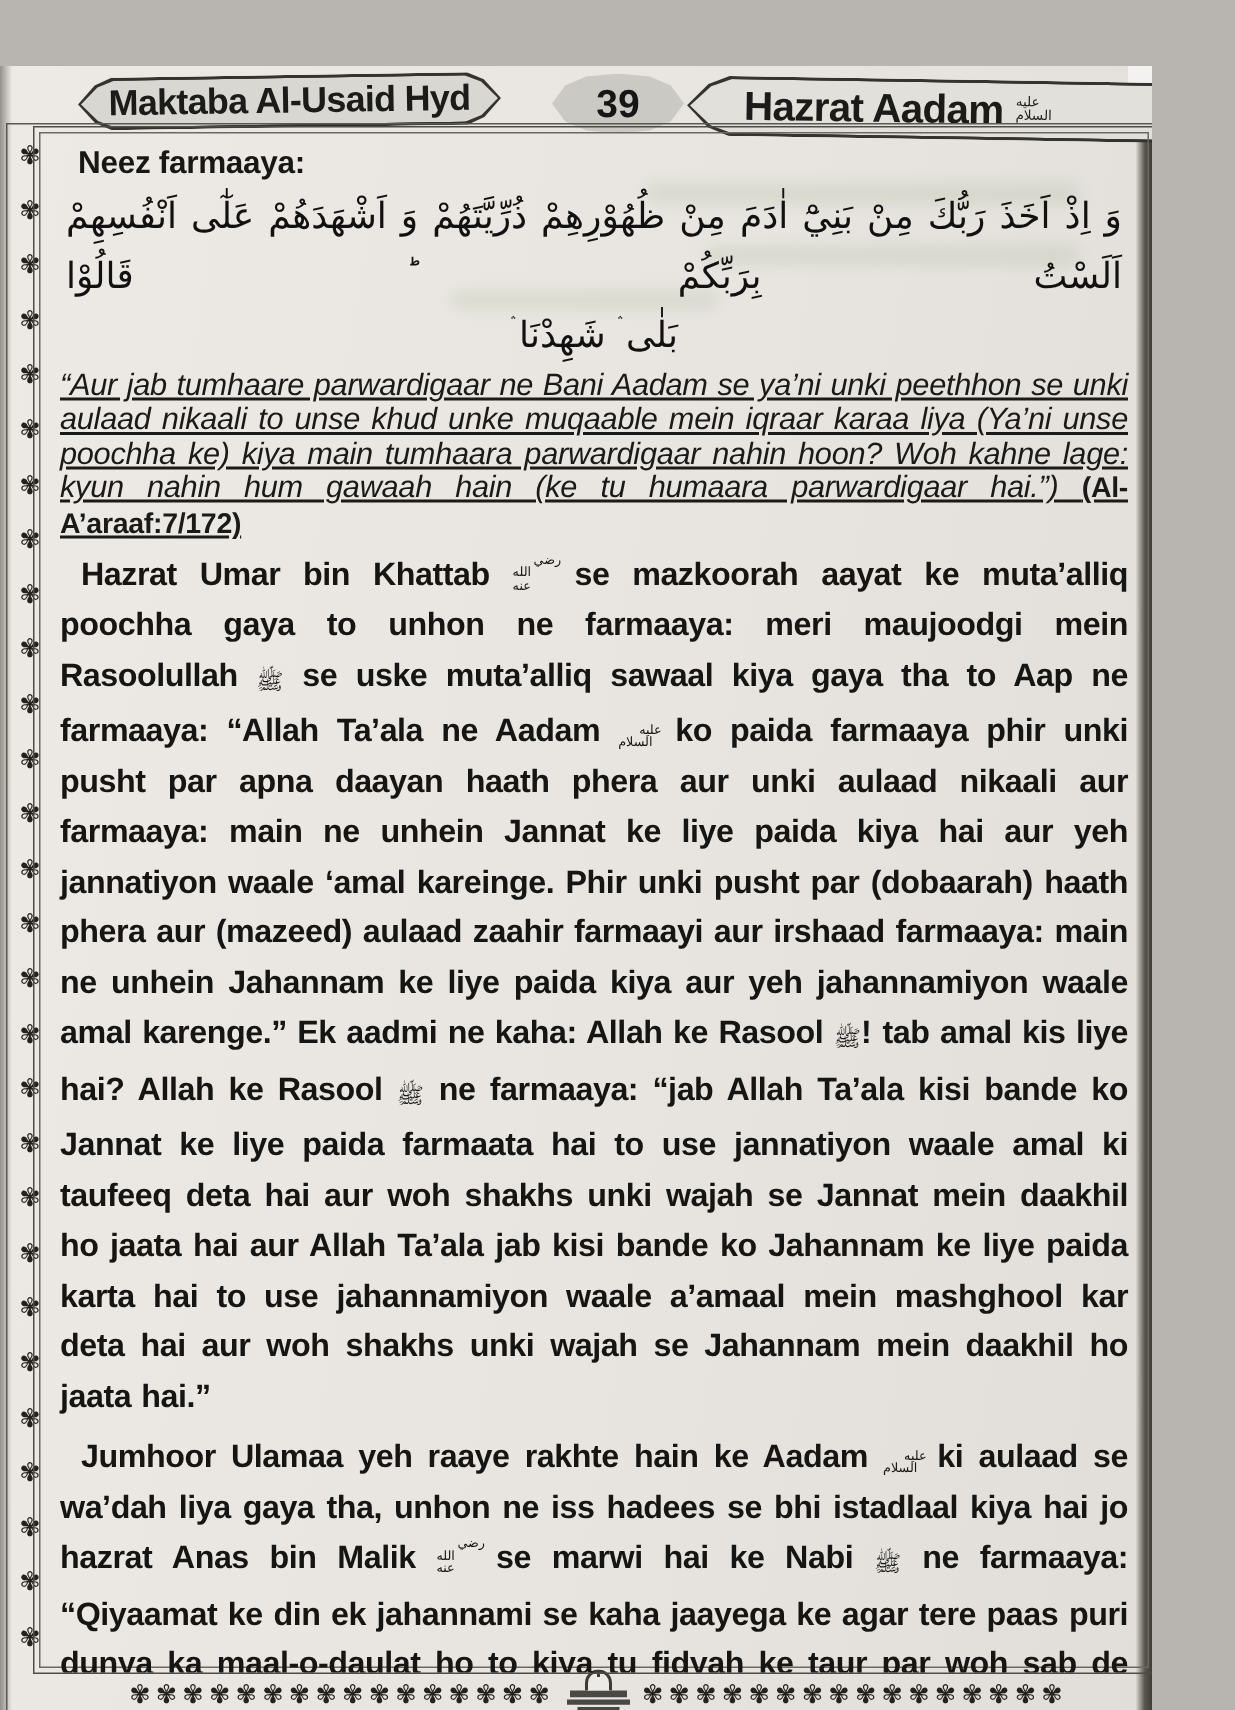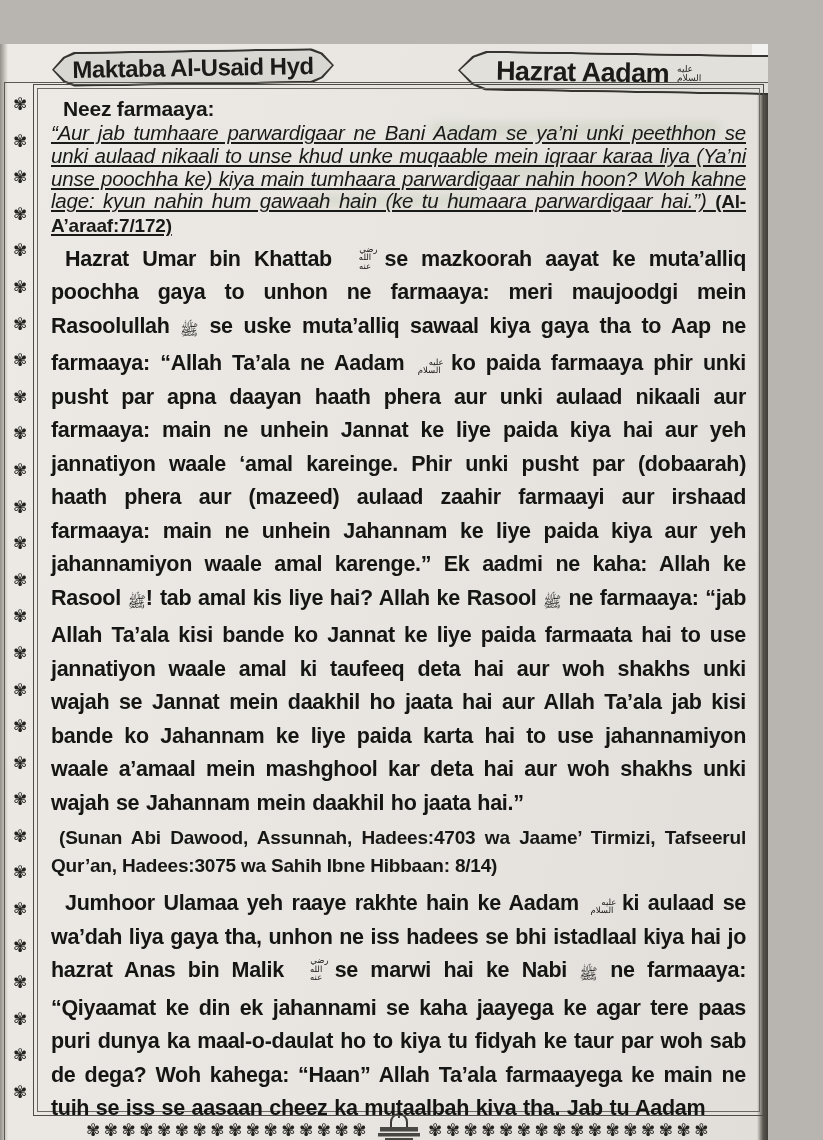--- a/index.html
+++ b/index.html
@@ -49,22 +49,22 @@
   .flower-strip{position:absolute;font-family:"DejaVu Sans",sans-serif;color:#23221e;
     text-align:center;white-space:pre-line;overflow:hidden;}
   #strip-left{left:8px;top:42px;width:24px;height:1056px;font-size:17px;line-height:36.6px;}
   #strip-right{left:765px;top:42px;width:26px;height:1056px;font-size:17px;line-height:36.6px;
     border-right:1px solid #6b6862;}
   .bottom-row{position:absolute;left:36px;top:1071px;width:726px;height:30px;
     display:flex;align-items:center;justify-content:center;gap:5px;}
   .bottom-row .flower-strip{position:static;font-size:17px;letter-spacing:3.5px;white-space:nowrap;}
 
   
-  .content-box{position:absolute;left:33px;top:40px;width:729px;height:1030px;
-    border:1.5px solid #4e4c47;background:transparent;overflow:hidden;}
+  .content-box{position:absolute;left:22px;top:40px;width:729px;height:1030px;
+    border:1.5px solid #4e4c47;background:transparent;overflow:hidden;padding-left:17px;}
   .content-inner{position:absolute;inset:3px;border:1px solid #6a6861;
     padding:7px 13px 0 13px;color:#171716;}
 
   .intro{font-size:21px;font-weight:700;line-height:26px;padding-left:12px;letter-spacing:-0.2px;}
 
   .arabic{direction:rtl;font-family:"DejaVu Sans",sans-serif;color:#111;}
   .arabic.l1{font-size:24px;line-height:40px;text-align:justify;text-align-last:justify;padding:2px 4px 0 4px;}
   .arabic.l2{font-size:24px;line-height:38px;text-align:center;margin-bottom:4px;}
 
   .translation{font-style:italic;font-size:20.5px;line-height:22.8px;text-align:justify;
@@ -72,21 +72,21 @@
   .translation .vref{font-style:normal;font-weight:700;font-size:19px;}
 
   .para{font-size:21.5px;font-weight:700;line-height:33.5px;text-align:justify;
     letter-spacing:-0.3px;word-spacing:1px;text-indent:14px;color:#151514;}
   .para1{margin-top:5px;}
   .para2{margin-top:7px;}
   .refline{font-size:19px;font-weight:700;line-height:28px;text-align:justify;
     letter-spacing:-0.2px;margin-top:4px;text-indent:8px;}
   .saw{font-family:"DejaVu Sans",sans-serif;font-weight:400;font-size:15px;vertical-align:-2px;}
   .ha{display:inline-block;font-family:Liberation Serif, serif;font-weight:400;
-    font-size:8.5px;line-height:8.5px;width:26px;text-align:right;vertical-align:-3px;}
+    font-size:8.5px;line-height:8.5px;width:26px;text-align:left;vertical-align:-3px;}
 
   .ornament{flex:0 0 auto;}
 </style>
 </head>
 <body>
 
 <div id="stage">
 
   <div class="bottom-band"></div>
   <div class="bottom-seam"></div>
@@ -98,20 +98,24 @@
   <div class="bleed" style="left:470px;top:120px;width:250px;height:13px;"></div>
   <div class="bleed" style="left:300px;top:150px;width:180px;height:12px;"></div>
 
   <div id="plaque-left" class="plaque">
     <div class="shape"></div>
     <div class="fill">
       <span class="plaque-title">Maktaba Al-Usaid Hyd</span>
     </div>
   </div>
 
+  <div class="badge39">
+    <div class="blob"></div>
+    <span class="num">39</span>
+  </div>
 
   <div id="plaque-right" class="plaque">
     <div class="shape"></div>
     <div class="fill">
       <span class="plaque-title">Hazrat Aadam</span>
       <span class="honorific-stack">
         <span>عليه</span><br>
         <span>السلام</span>
       </span>
     </div>
@@ -187,25 +191,26 @@
       </svg>
     </span>
     <span class="flower-strip">✾✾✾✾✾✾✾✾✾✾✾✾✾✾✾✾</span>
   </div>
 
   <div class="content-box">
     <div class="content-inner">
 
       <div class="intro">Neez farmaaya:</div>
 
+      <div class="arabic l1">وَ اِذْ اَخَذَ رَبُّكَ مِنْ بَنِيْٓ اٰدَمَ مِنْ ظُهُوْرِهِمْ ذُرِّيَّتَهُمْ وَ اَشْهَدَهُمْ عَلٰٓى اَنْفُسِهِمْ اَلَسْتُ بِرَبِّكُمْ ؕ قَالُوْا</div>
+      <div class="arabic l2">بَلٰى ۛ شَهِدْنَا ۛ</div>
 
       <div class="translation"><span>“Aur jab tumhaare parwardigaar ne Bani Aadam se ya’ni unki peethhon se unki aulaad nikaali to unse khud unke muqaable mein iqraar karaa liya (Ya’ni unse poochha ke) kiya main tumhaara parwardigaar nahin hoon? Woh kahne lage: kyun nahin hum gawaah hain (ke tu humaara parwardigaar hai.”) </span><span class="vref">(Al-A’araaf:7/172)</span></div>
 
       <div class="para para1"><span>Hazrat Umar bin Khattab </span><span class="ha">رضي الله عنه</span><span> se mazkoorah aayat ke muta’alliq poochha gaya to unhon ne farmaaya: meri maujoodgi mein Rasoolullah </span><span class="saw">ﷺ</span><span> se uske muta’alliq sawaal kiya gaya tha to Aap ne farmaaya: “Allah Ta’ala ne Aadam </span><span class="ha">عليه السلام</span><span> ko paida farmaaya phir unki pusht par apna daayan haath phera aur unki aulaad nikaali aur farmaaya: main ne unhein Jannat ke liye paida kiya hai aur yeh jannatiyon waale ‘amal kareinge. Phir unki pusht par (dobaarah) haath phera aur (mazeed) aulaad zaahir farmaayi aur irshaad farmaaya: main ne unhein Jahannam ke liye paida kiya aur yeh jahannamiyon waale amal karenge.” Ek aadmi ne kaha: Allah ke Rasool </span><span class="saw">ﷺ</span><span>! tab amal kis liye hai? Allah ke Rasool </span><span class="saw">ﷺ</span><span> ne farmaaya: “jab Allah Ta’ala kisi bande ko Jannat ke liye paida farmaata hai to use jannatiyon waale amal ki taufeeq deta hai aur woh shakhs unki wajah se Jannat mein daakhil ho jaata hai aur Allah Ta’ala jab kisi bande ko Jahannam ke liye paida karta hai to use jahannamiyon waale a’amaal mein mashghool kar deta hai aur woh shakhs unki wajah se Jahannam mein daakhil ho jaata hai.”</span></div>
 
-      <div class="refline">(Sunan Abi Dawood, Assunnah, Hadees:4703 wa Jaame’ Tirmizi, Tafseerul Qur’an, Hadees:3075 wa Sahih Ibne Hibbaan: 8/14)</div>
 
       <div class="para para2"><span>Jumhoor Ulamaa yeh raaye rakhte hain ke Aadam </span><span class="ha">عليه السلام</span><span> ki aulaad se wa’dah liya gaya tha, unhon ne iss hadees se bhi istadlaal kiya hai jo hazrat Anas bin Malik </span><span class="ha">رضي الله عنه</span><span> se marwi hai ke Nabi </span><span class="saw">ﷺ</span><span> ne farmaaya: “Qiyaamat ke din ek jahannami se kaha jaayega ke agar tere paas puri dunya ka maal-o-daulat ho to kiya tu fidyah ke taur par woh sab de dega? Woh kahega: “Haan” Allah Ta’ala farmaayega ke main ne tujh se iss se aasaan cheez ka mutaalbah kiya tha. Jab tu Aadam </span></div>
 
     </div>
   </div>
 
 </div>
 
 </body></html>

